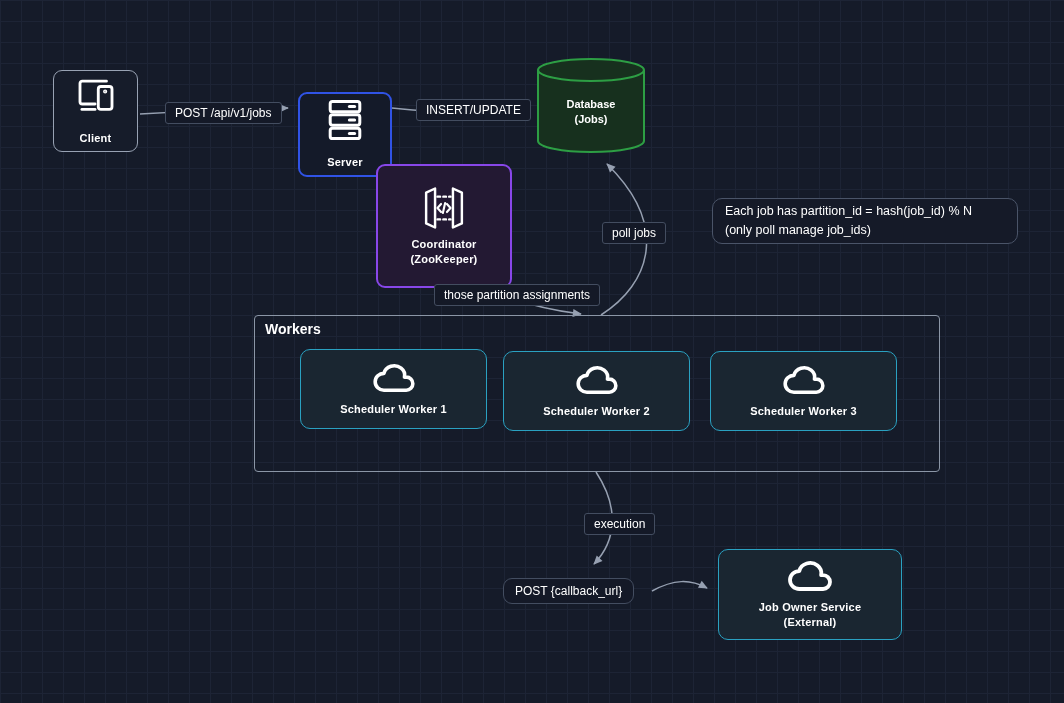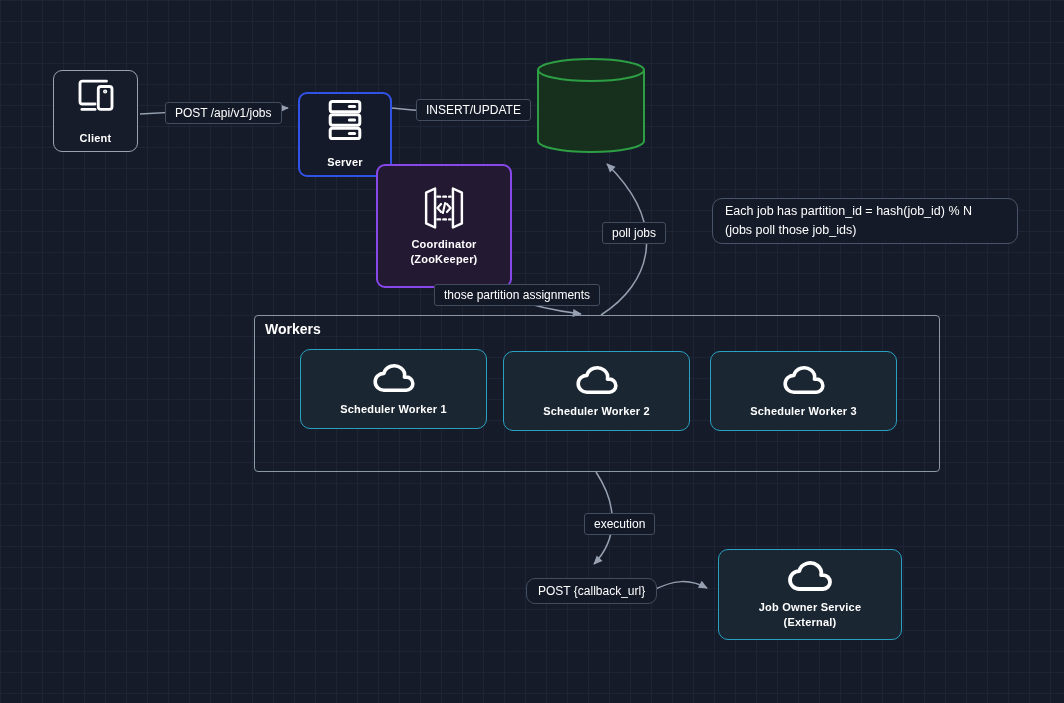--- a/index.html
+++ b/index.html
@@ -46,21 +46,21 @@
     border:1px solid var(--group-border);border-radius:4px;}
   .group-label{position:absolute;left:10px;top:5px;font-size:14px;font-weight:700;}
   .pill{position:absolute;box-sizing:border-box;background:var(--pill-fill);
     border:1px solid var(--pill-border);border-radius:3px;padding:3px 9px;
     font-size:12px;white-space:nowrap;color:var(--text);}
   .pill-post-jobs{left:165px;top:102px;}
   .pill-insert{left:416px;top:99px;}
   .pill-poll{left:602px;top:222px;}
   .pill-manage{left:434px;top:284px;}
   .pill-exec{left:584px;top:513px;}
-  .pill-callback{left:526px;top:578px;padding:5px 11px;border-radius:9px;}
+  .pill-callback{left:503px;top:578px;padding:5px 11px;border-radius:9px;}
   .note{position:absolute;left:712px;top:198px;width:306px;height:46px;box-sizing:border-box;
     background:#151a28;border:1px solid #4a5468;border-radius:10px;
     font-size:12.5px;line-height:1.55;padding:3px 12px;}
 </style>
 </head>
 <body>
 
 <svg id="edges">
   <defs>
     <marker id="ah" markerUnits="userSpaceOnUse" markerWidth="11" markerHeight="10" refX="8.6" refY="4.5" orient="auto">
@@ -104,41 +104,45 @@
 </div>
 
 <div class="pill pill-insert">INSERT/UPDATE</div>
 
 <div class="database">
   <svg width="110" height="97" viewBox="0 0 110 97">
     <path d="M2 13 A53 11 0 0 1 108 13 L108 84 A53 11 0 0 1 2 84 Z" fill="#17301e" stroke="none"></path>
     <ellipse cx="55" cy="13" rx="53" ry="11" fill="none" stroke="#2d9e44" stroke-width="2"></ellipse>
     <path d="M2 13 L2 84 A53 11 0 0 0 108 84 L108 13" fill="none" stroke="#2d9e44" stroke-width="2"></path>
   </svg>
+  <div class="db-label">
+    <div>Database</div>
+    <div>(Jobs)</div>
+  </div>
 </div>
 
 <div class="node coordinator">
   <svg width="52" height="44" viewBox="0 0 32 27" fill="none" stroke="#ffffff" stroke-width="1.5" stroke-linecap="round" stroke-linejoin="round">
     <path d="M10.5 1.5 L5 4 V23 L10.5 25.5 Z"></path>
     <path d="M21.5 1.5 L27 4 V23 L21.5 25.5 Z"></path>
     <path d="M12 6.5 H20" stroke-dasharray="1.6 2"></path>
     <path d="M12 20.5 H20" stroke-dasharray="1.6 2"></path>
     <path d="M14.2 11 L12 13.5 L14.2 16" stroke-width="1.3"></path>
     <path d="M17.8 11 L20 13.5 L17.8 16" stroke-width="1.3"></path>
     <path d="M16.7 10.4 L15.3 16.6" stroke-width="1.3"></path>
   </svg>
   <div class="label">
     <div>Coordinator</div>
     <div>(ZooKeeper)</div>
   </div>
 </div>
 
 <div class="note">
   <div>Each job has partition_id = hash(job_id) % N</div>
-  <div>(jobs poll those job_ids)</div>
+  <div>(only poll manage job_ids)</div>
 </div>
 
 <div class="pill pill-poll">poll jobs</div>
 <div class="pill pill-manage">those partition assignments</div>
 
 <div class="node worker worker1">
   <svg width="46" height="32" viewBox="0 0 24 17" fill="none" stroke="#ffffff" stroke-width="1.9" stroke-linecap="round" stroke-linejoin="round">
     <path d="M6.66 15 C4.09 15 2 13 2 10.52 C2 8.04 4.09 6.03 6.66 6.03 C7.05 4.27 8.45 2.84 10.33 2.26 C12.21 1.69 14.29 2.07 15.78 3.26 C17.26 4.45 17.94 6.27 17.55 8.03 H18.54 C20.45 8.03 22 9.59 22 11.52 C22 13.44 20.45 15 18.53 15 Z"></path>
   </svg>
   <div class="label">Scheduler Worker 1</div>

